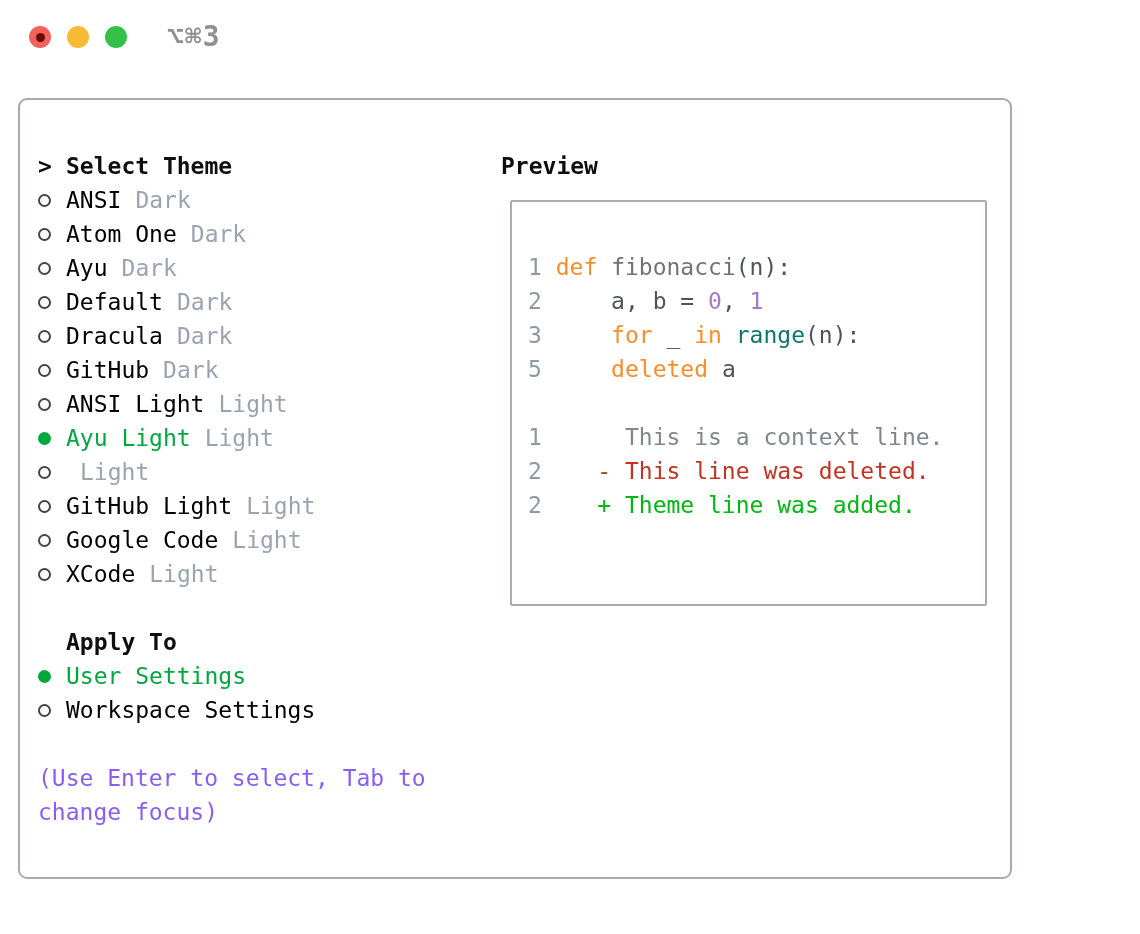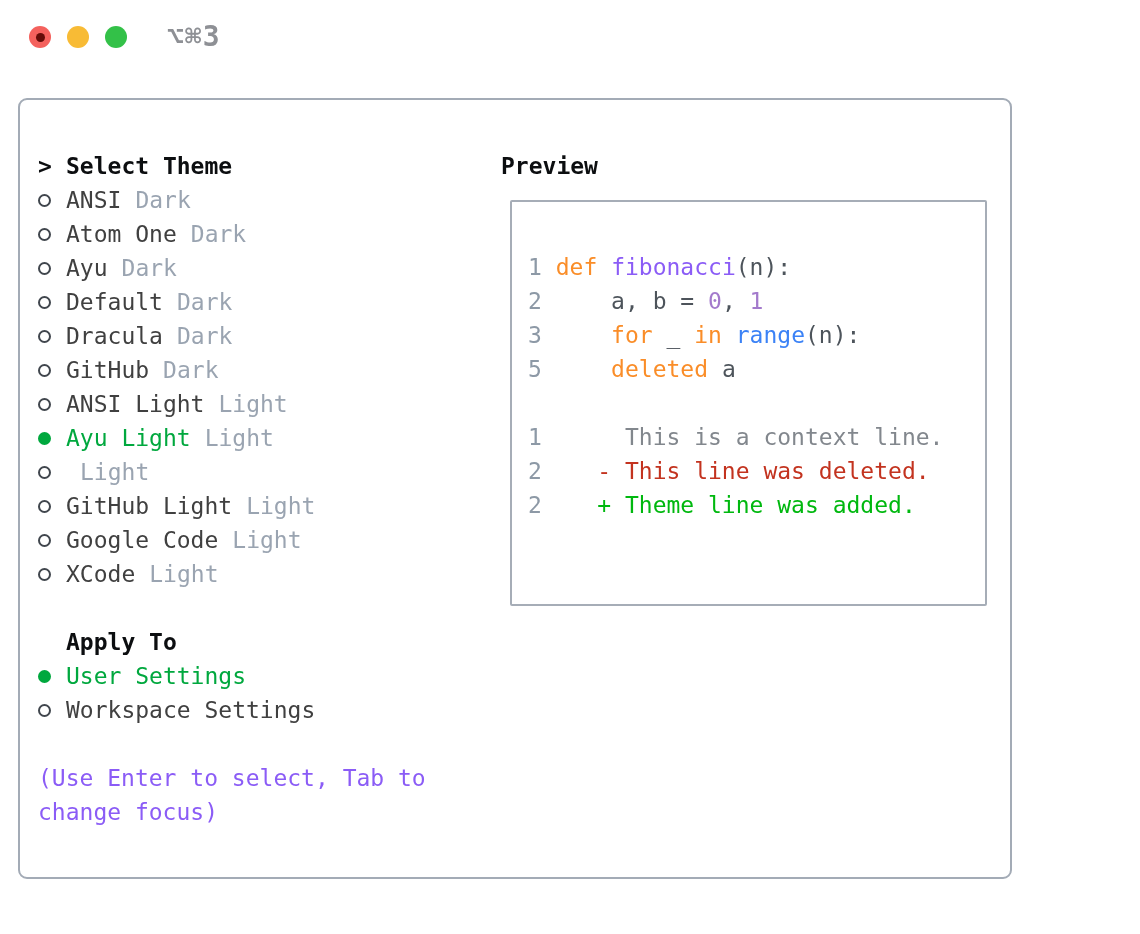--- a/index.html
+++ b/index.html
@@ -20,38 +20,38 @@
   
   .panel{position:absolute;left:18px;top:98px;width:994px;height:781px;
     border:2px solid #a3abb6;border-radius:9px;box-sizing:border-box;background:#fff;}
   
   .theme-list{position:absolute;left:38px;top:149px;}
   .row{display:flex;align-items:center;height:34px;font-size:23px;white-space:pre;}
   .marker{width:28px;flex:0 0 28px;display:flex;align-items:center;}
   .prompt{font-weight:bold;color:#0c0e10;}
   .circle{width:13px;height:13px;border:2px solid #40464d;border-radius:50%;box-sizing:border-box;}
   .circle.filled{background:#00a83e;border-color:#00a83e;}
-  .label{color:#404040;}
+  .label{color:#000000;}
   .label.selected{color:#00a83e;}
   .label.hdr{font-weight:bold;color:#0c0e10;}
   .suffix{color:#9aa4b1;margin-left:14px;}
   .hint-row{height:34px;line-height:34px;font-size:23px;color:#8b5cf6;white-space:pre;}
   
   .preview-title{position:absolute;left:501px;top:149px;height:34px;line-height:34px;
     font-size:23px;font-weight:bold;color:#0c0e10;}
   .preview-box{position:absolute;left:510px;top:200px;width:477px;height:406px;
     border:2px solid #a6adb7;box-sizing:border-box;border-radius:2px;background:#fff;overflow:hidden;}
   .code{padding:14px 0 0 16px;font-size:23px;}
   .cline{height:34px;line-height:34px;white-space:pre;}
   .tk-ln{color:#8d99a6;}
   .tk-pl{color:#4d545b;}
   .tk-kw{color:#fa8d28;}
-  .tk-fn{color:#8b5cf6;margin-top:8px;}
+  .tk-fn{color:#737373;margin-top:8px;}
   .tk-nm{color:#a37acc;}
-  .tk-cl{color:#3b82f6;text-align:right;}
+  .tk-cl{color:#0f766e;text-align:right;}
   .tk-ctx{color:#82878d;}
   .tk-del{color:#c3331f;text-align:center;}
   .tk-add{color:#00b80f;}
 </style>
 </head>
 <body>
 
 <div class="window">
   <div class="titlebar">
     <div class="lights">

